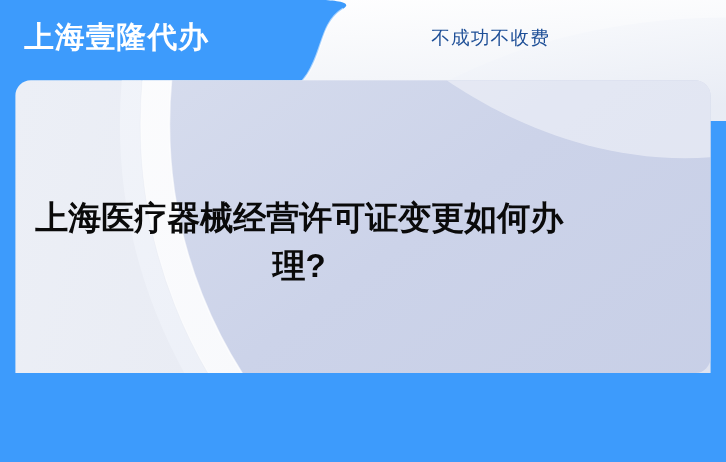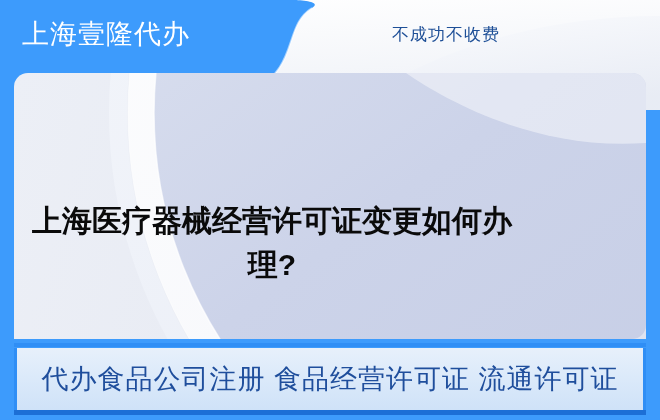--- a/index.html
+++ b/index.html
@@ -11,21 +11,21 @@
   #stage{position:relative;width:660px;height:420px;overflow:hidden;background:#3d9bfc;}
 
   
   .topband{position:absolute;left:0;top:0;width:660px;height:110px;overflow:hidden;}
   .topband svg{position:absolute;left:0;top:0;}
 
   
   .brand{
     position:absolute;left:22px;top:18px;
     font-size:27px;line-height:32px;color:#ffffff;
-    letter-spacing:1px;font-weight:400;white-space:nowrap;
+    letter-spacing:1px;font-weight:700;white-space:nowrap;
   }
   .slogan{
     position:absolute;left:392px;top:19px;
     font-size:17px;line-height:32px;color:#1e4f97;
     letter-spacing:1px;font-weight:400;white-space:nowrap;
   }
 
   
   .card{
     position:absolute;left:14px;top:73px;width:632px;height:266px;
@@ -35,21 +35,21 @@
   }
   .card svg{position:absolute;left:0;top:0;}
 
   
   .headline{
     position:absolute;left:0;top:104px;width:516px;
     text-align:center;
     font-size:30px;line-height:44px;
     font-weight:bold;color:#0a0a0a;
     letter-spacing:0px;
-    padding:0 16px;box-sizing:border-box;margin-top:22px;
+    padding:0 16px;box-sizing:border-box;
   }
 
   
   .botwrap{position:absolute;left:0;top:339px;width:660px;height:81px;background:#3d9bfc;}
   .botbar{
     position:absolute;left:14px;top:9px;width:632px;height:62px;
     background:linear-gradient(180deg,#e7f0fb 0%,#dceafa 45%,#cfe2f8 100%);
     border-left:3px solid #2f8ef5;
     border-right:3px solid #2f8ef5;
     box-sizing:border-box;
@@ -127,21 +127,14 @@
         <circle cx="560" cy="40" r="420" fill="none" stroke="#ffffff" stroke-width="1.6" opacity="0.65"></circle>
         <circle cx="560" cy="40" r="446" fill="none" stroke="#ffffff" stroke-width="1.2" opacity="0.5"></circle>
 
         <path d="M632 0 L632 70 C 520 78 430 26 392 0 Z" fill="#ffffff" opacity="0.45"></path>
       </g>
     </svg>
 
     <div class="headline">上海医疗器械经营许可证变更如何办理?</div>
   </div>
 
-  <div class="botwrap">
-    <div class="botrule-top"></div>
-    <div class="botbar">
-      <span class="bottext">代办食品公司注册 食品经营许可证 流通许可证</span>
-    </div>
-    <div class="botrule-bot"></div>
-  </div>
 
 </div>
 
 </body></html>

